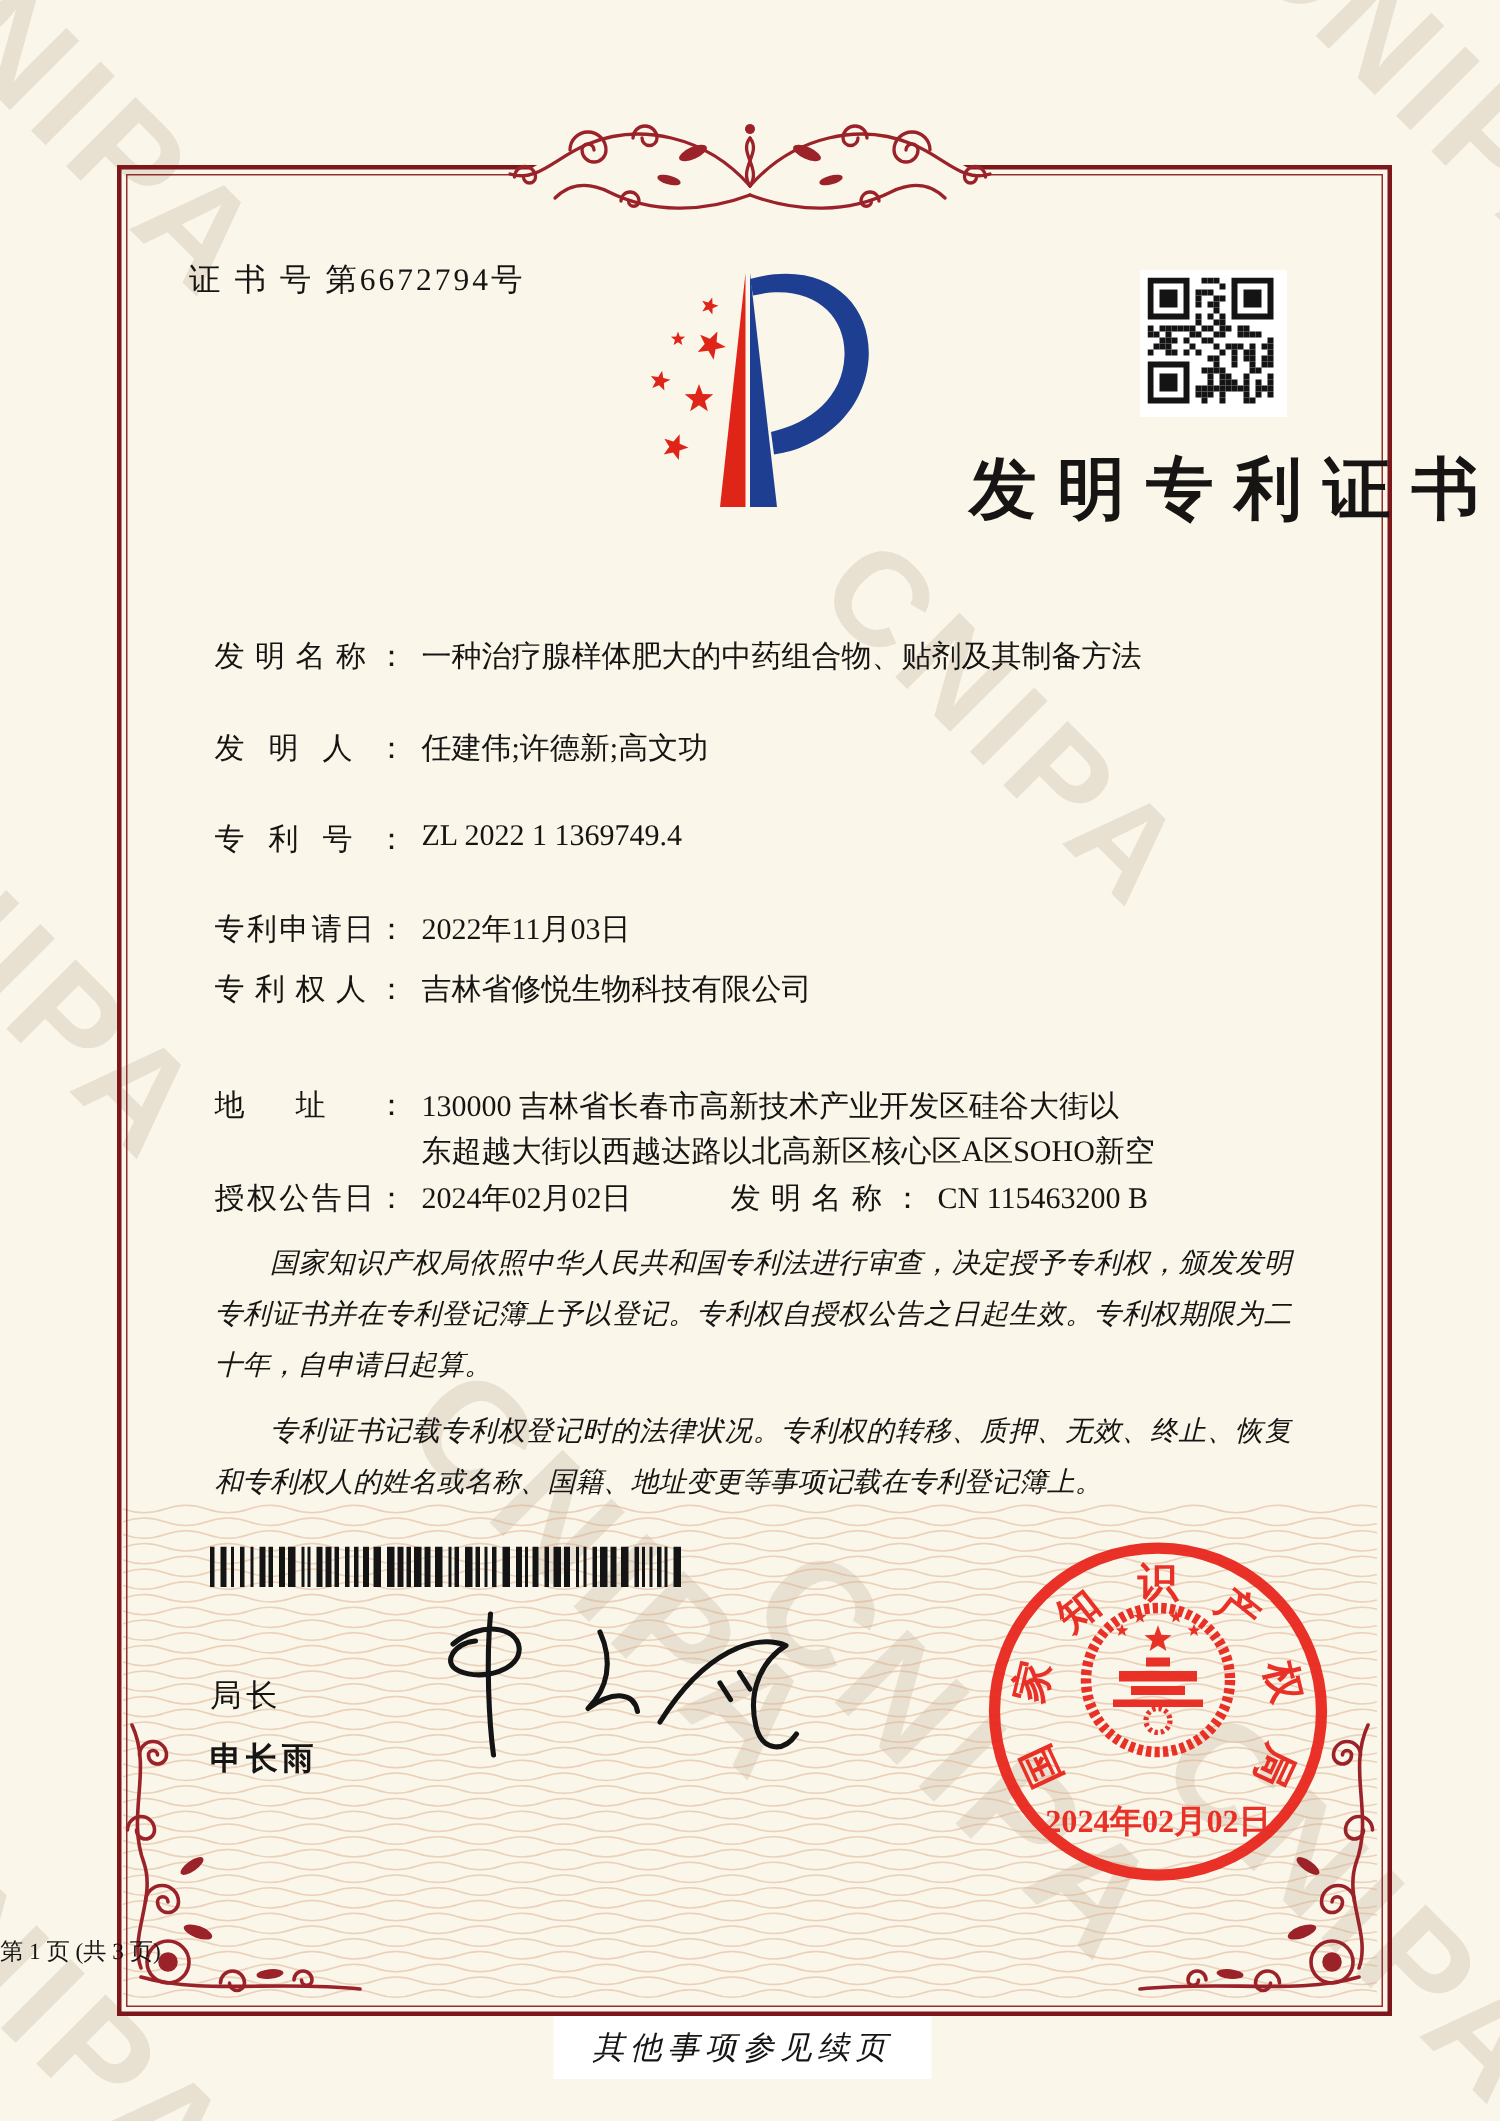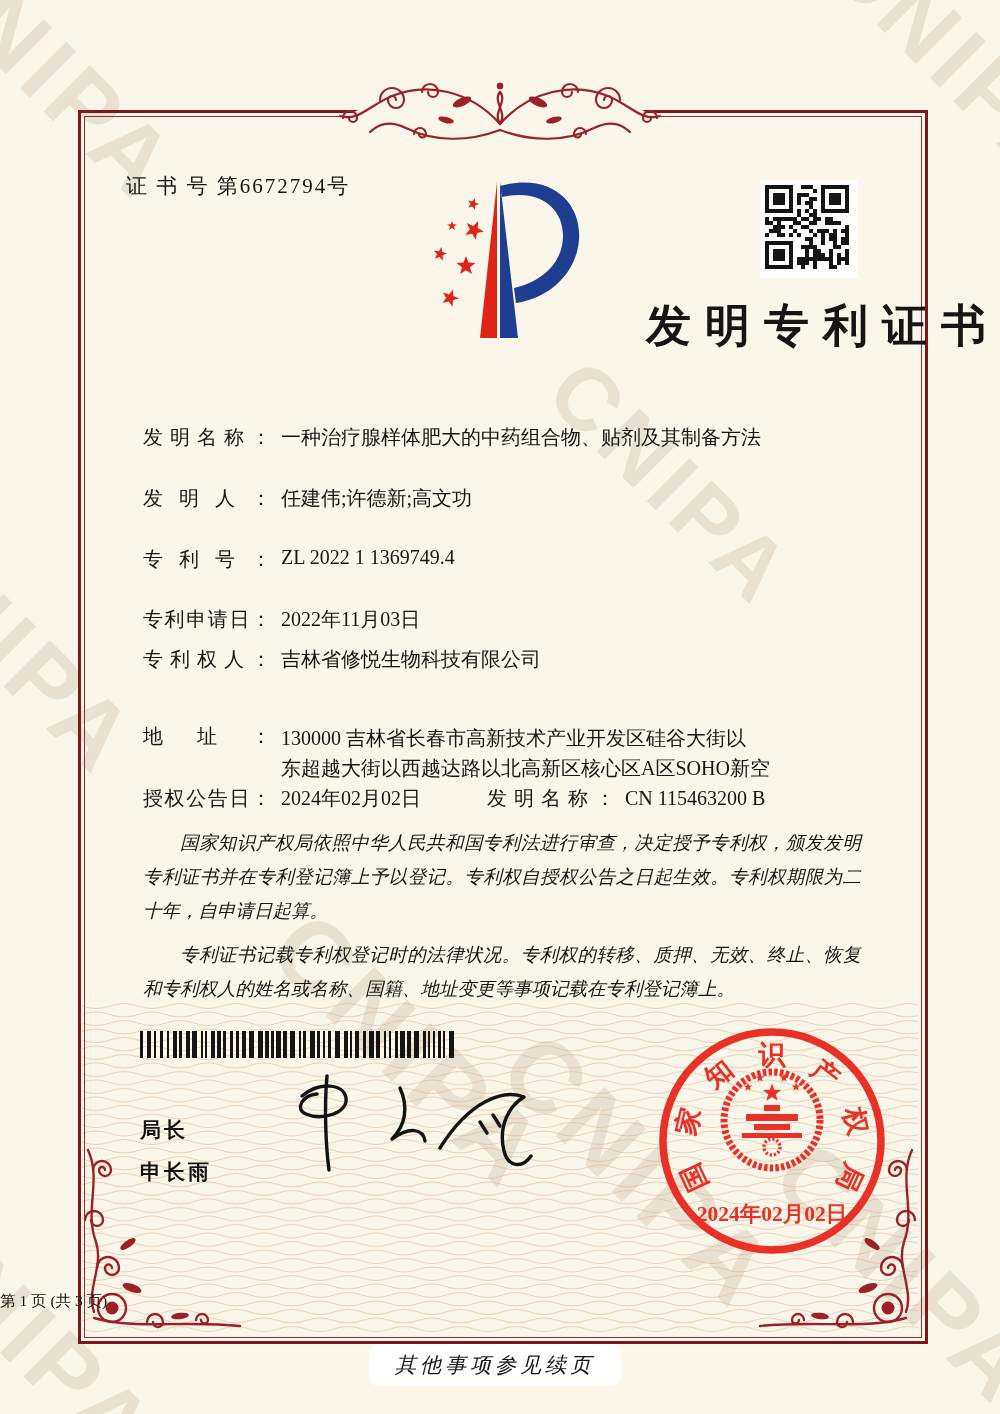--- a/index.html
+++ b/index.html
@@ -29,29 +29,29 @@
   .addr-val{display:inline-block;margin-left:10px;width:520px;line-height:30px;white-space:normal;
             vertical-align:top;}
   .pair2{margin-left:66px;}
   
   .body-text{position:absolute;left:143px;top:826px;width:718px;z-index:4;
              font-size:18.5px;font-style:italic;line-height:34px;text-align:justify;}
   .body-text p{margin:0 0 10px 0;text-indent:2em;}
   
   .barcode{position:absolute;left:140px;top:1031px;z-index:4;line-height:0;}
   .sig-role{position:absolute;left:140px;top:1116px;font-family:"Liberation Sans","DejaVu Sans",sans-serif;
-            font-weight:bold;font-size:21px;letter-spacing:3px;z-index:4;}
+            font-weight:normal;font-size:21px;letter-spacing:3px;z-index:4;}
   .sig-name{position:absolute;left:140px;top:1158px;font-family:"Liberation Sans","DejaVu Sans",sans-serif;
             font-weight:bold;font-size:21px;letter-spacing:3px;z-index:4;}
   .signature{position:absolute;left:272px;top:1068px;z-index:4;}
   .seal{position:absolute;left:652px;top:1024px;z-index:5;opacity:0.93;}
   .seal text{font-weight:bold;}
   .page-num{position:absolute;left:0;top:1291px;width:100%;text-align:left;font-size:15.5px;z-index:4;}
   .note-box{position:absolute;left:50%;top:1344px;transform:translateX(-52%);background:#ffffff;
-            padding:7px 26px;font-size:21px;font-style:italic;letter-spacing:4px;z-index:4;white-space:nowrap;border-radius:10px;}
+            padding:7px 26px;font-size:21px;font-style:italic;letter-spacing:4px;z-index:4;white-space:nowrap;}
 </style>
 </head>
 <body>
 
 <div class="page">
 
   <span class="wm" style="left:-30px;top:-85px;font-size:95px">CNIPA</span>
   <span class="wm" style="left:880px;top:-95px;font-size:95px">CNIPA</span>
   <span class="wm" style="left:600px;top:340px;font-size:88px">CNIPA</span>
   <span class="wm" style="left:-70px;top:490px;font-size:95px">CNIPA</span>

